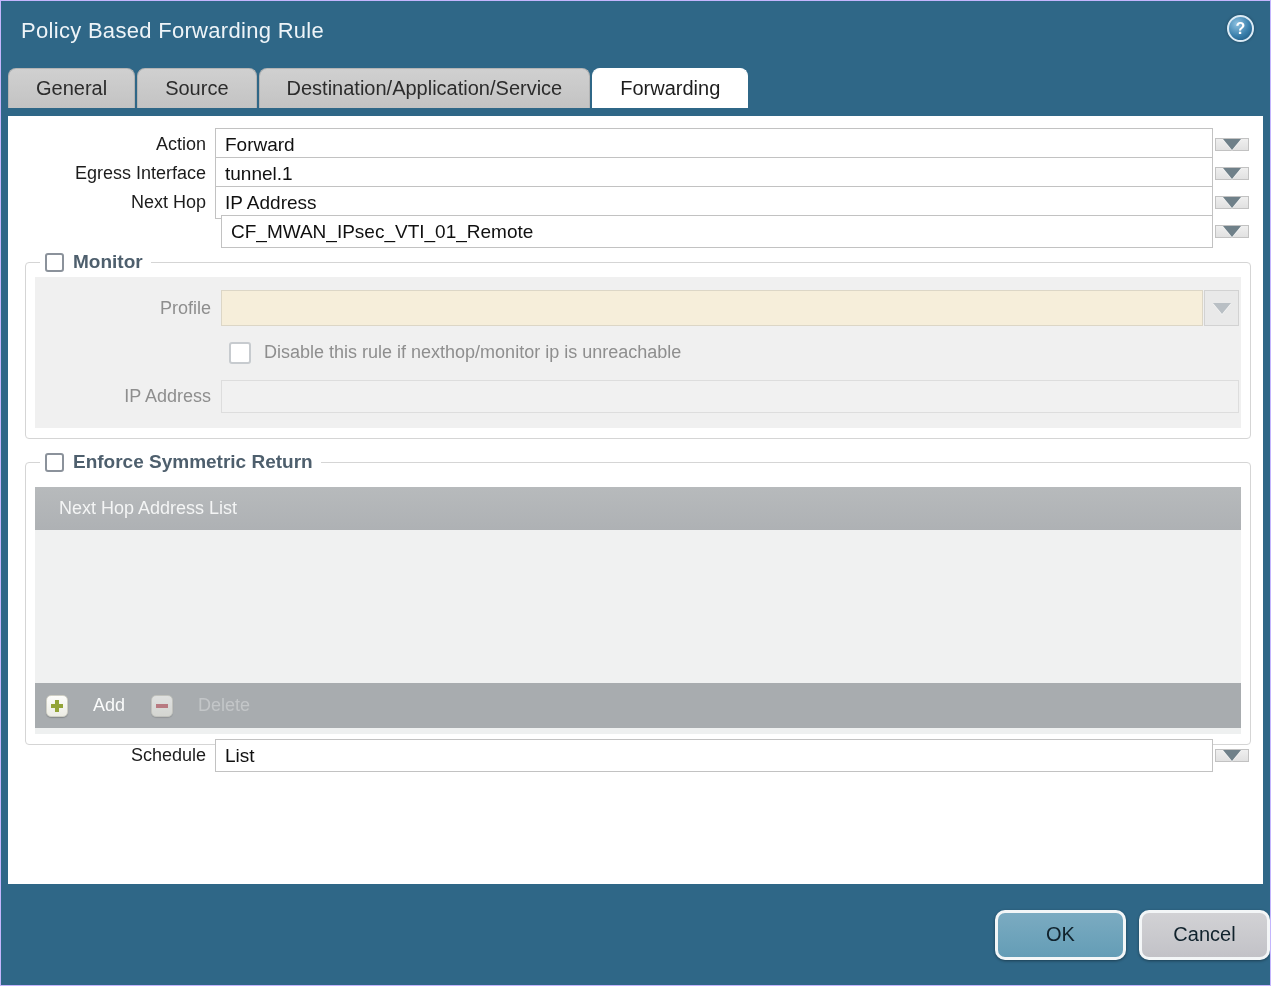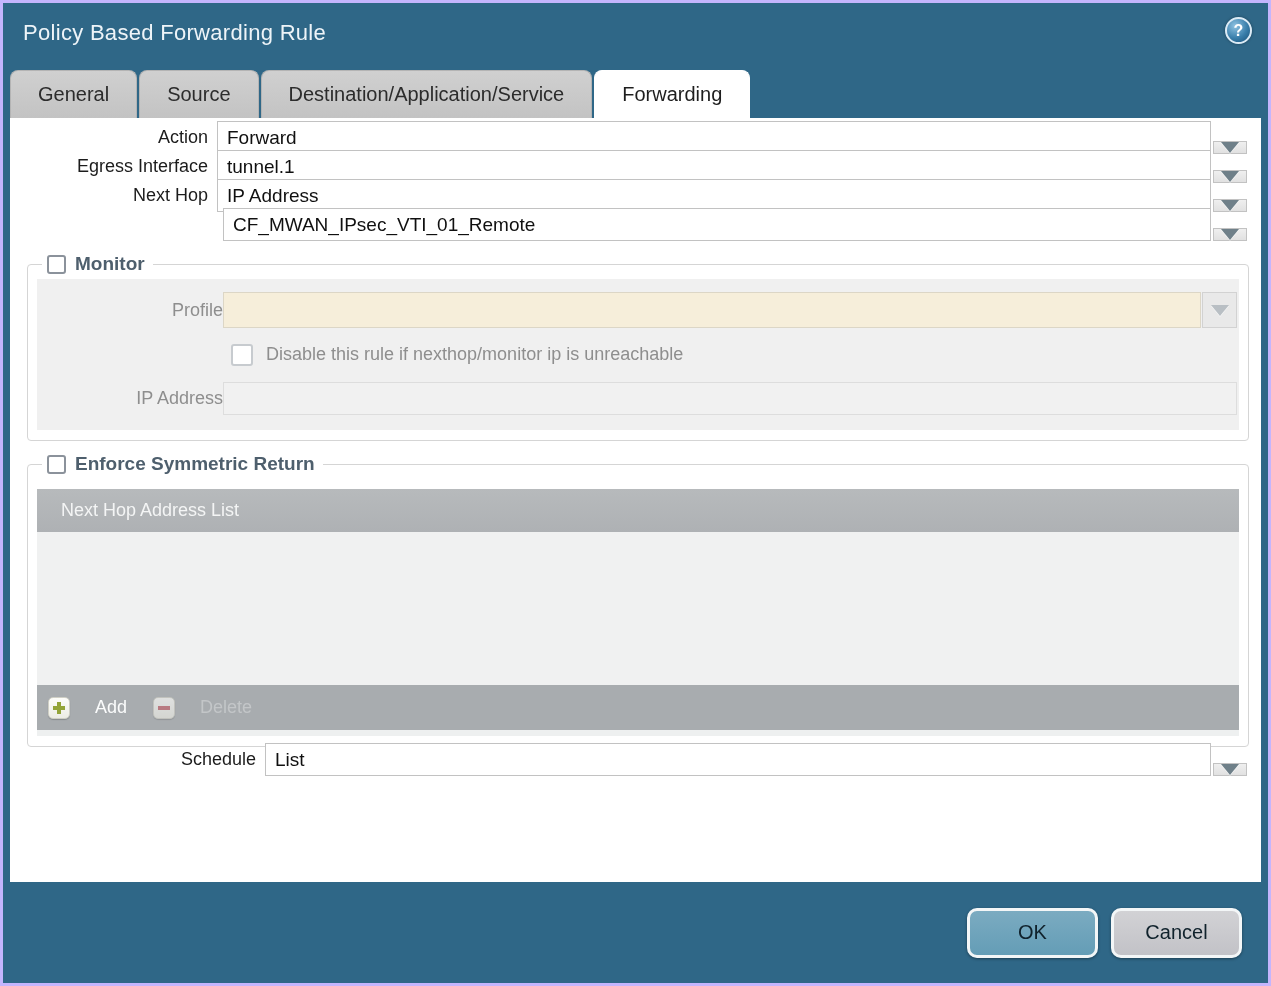--- a/index.html
+++ b/index.html
@@ -5,21 +5,21 @@
   * { box-sizing: border-box; margin: 0; padding: 0; }
   html, body { width: 1271px; height: 986px; }
   body {
     font-family: "Liberation Sans", sans-serif;
     background: #0e0e0e;
   }
   .frame {
     position: relative;
     width: 1271px; height: 986px;
     background: #2f6787;
-    border: 3px solid #c4b5fd;
+    border: 1px solid #c4b5fd;
     overflow: hidden;
   }
   
   .titlebar-title {
     position: absolute; top: 17px; left: 20px;
     color: #eef4f8; font-size: 22px; font-weight: 400;
     letter-spacing: 0.3px;
   }
   .help-icon {
     position: absolute; top: 14px; right: 16px;
@@ -30,41 +30,41 @@
     display: flex; align-items: center; justify-content: center;
     cursor: pointer;
     box-shadow: 0 0 3px rgba(0,0,0,.35);
   }
   
   .tabs {
     position: absolute; top: 67px; left: 7px;
     display: flex; gap: 2px; height: 48px;
   }
   .tab {
-    height: 48px;
+    height: 40px;
     display: flex; align-items: center; justify-content: center;
     padding: 0 27px;
     background: linear-gradient(#d0d0d0, #c3c3c3);
     border-radius: 8px 8px 0 0;
     font-size: 20px; color: #2c2c2c;
     cursor: pointer;
     border: 1px solid #b4b4b4; border-bottom: none;
   }
   .tab.active {
     background: #ffffff; color: #1e1e1e;
     border-color: #ffffff;
   }
   
   .content {
     position: absolute; top: 115px; left: 7px; right: 7px; bottom: 101px;
     background: #ffffff;
     overflow: hidden;
   }
   .row {
-    display: flex; align-items: flex-end;
+    display: flex; align-items: center;
     height: 16px;
     margin: 13px 14px 0 0;
   }
   .row:first-child { margin-top: 20px; }
   .row .lbl {
     width: 207px; flex: none;
     text-align: right; padding-right: 9px;
     font-size: 18px; color: #1c1c1c; line-height: 33px;
     white-space: nowrap;
   }
@@ -119,21 +119,21 @@
     width: 22px; height: 22px;
   }
   
   .monitor-panel {
     background: #f0f0f0;
     padding: 13px 2px 15px 0;
   }
   .m-row { display: flex; align-items: center; }
   .m-row .m-lbl {
     width: 186px; flex: none;
-    text-align: right; padding-right: 0;
+    text-align: right; padding-right: 10px;
     font-size: 18px; color: #8e8e8e;
     white-space: nowrap;
   }
   .profile-field {
     flex: 1; height: 36px;
     background: #f6eeda;
     border: 1px solid #dcd6c6;
   }
   .profile-dd {
     flex: none; width: 35px; height: 36px; margin-left: 1px;
@@ -178,27 +178,27 @@
   .mini-icon.plus::before { left: 4px; right: 4px; top: 8px; height: 4px; }
   .mini-icon.plus::after  { top: 4px; bottom: 4px; left: 8px; width: 4px; }
   .mini-icon.minus::before {
     content: ""; position: absolute; background: #c2606a;
     left: 4px; right: 4px; top: 8px; height: 4px;
   }
   .tbl-btn.disabled .mini-icon { opacity: .65; }
   .tbl-btn .tbl-btn-label { font-size: 18px; color: #fbfcfc; }
   .tbl-btn.disabled .tbl-btn-label { color: #c3c6c8; }
   
-  .row.schedule { margin-top: 13px; padding-left: 48px; }
+  .row.schedule { margin-top: 2px; }
   
   .footer {
     position: absolute; left: 0; right: 0; bottom: 0; height: 101px;
     background: #2f6787;
     display: flex; align-items: center; justify-content: flex-end;
-    gap: 13px; padding-right: 26px;
+    gap: 13px; 
   }
   .btn {
     width: 131px; height: 50px;
     border-radius: 10px;
     border: 3px solid #f3f6f7;
     font-size: 20px; color: #10222c;
     display: flex; align-items: center; justify-content: center;
     cursor: pointer;
     box-shadow: 0 1px 3px rgba(0,0,0,.4);
     font-family: "Liberation Sans", sans-serif;

